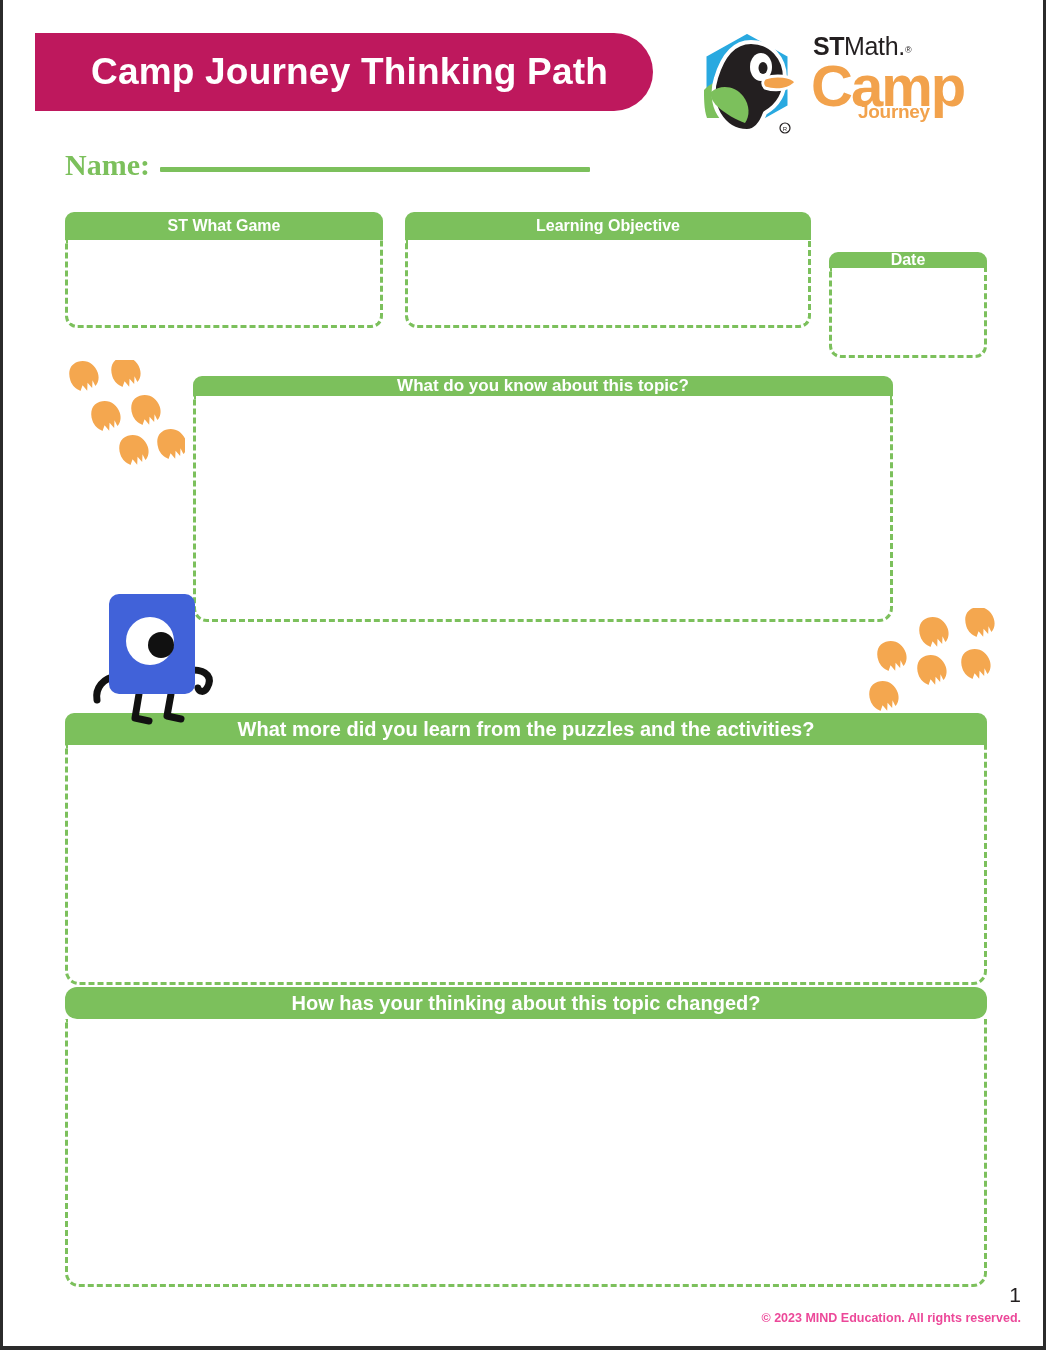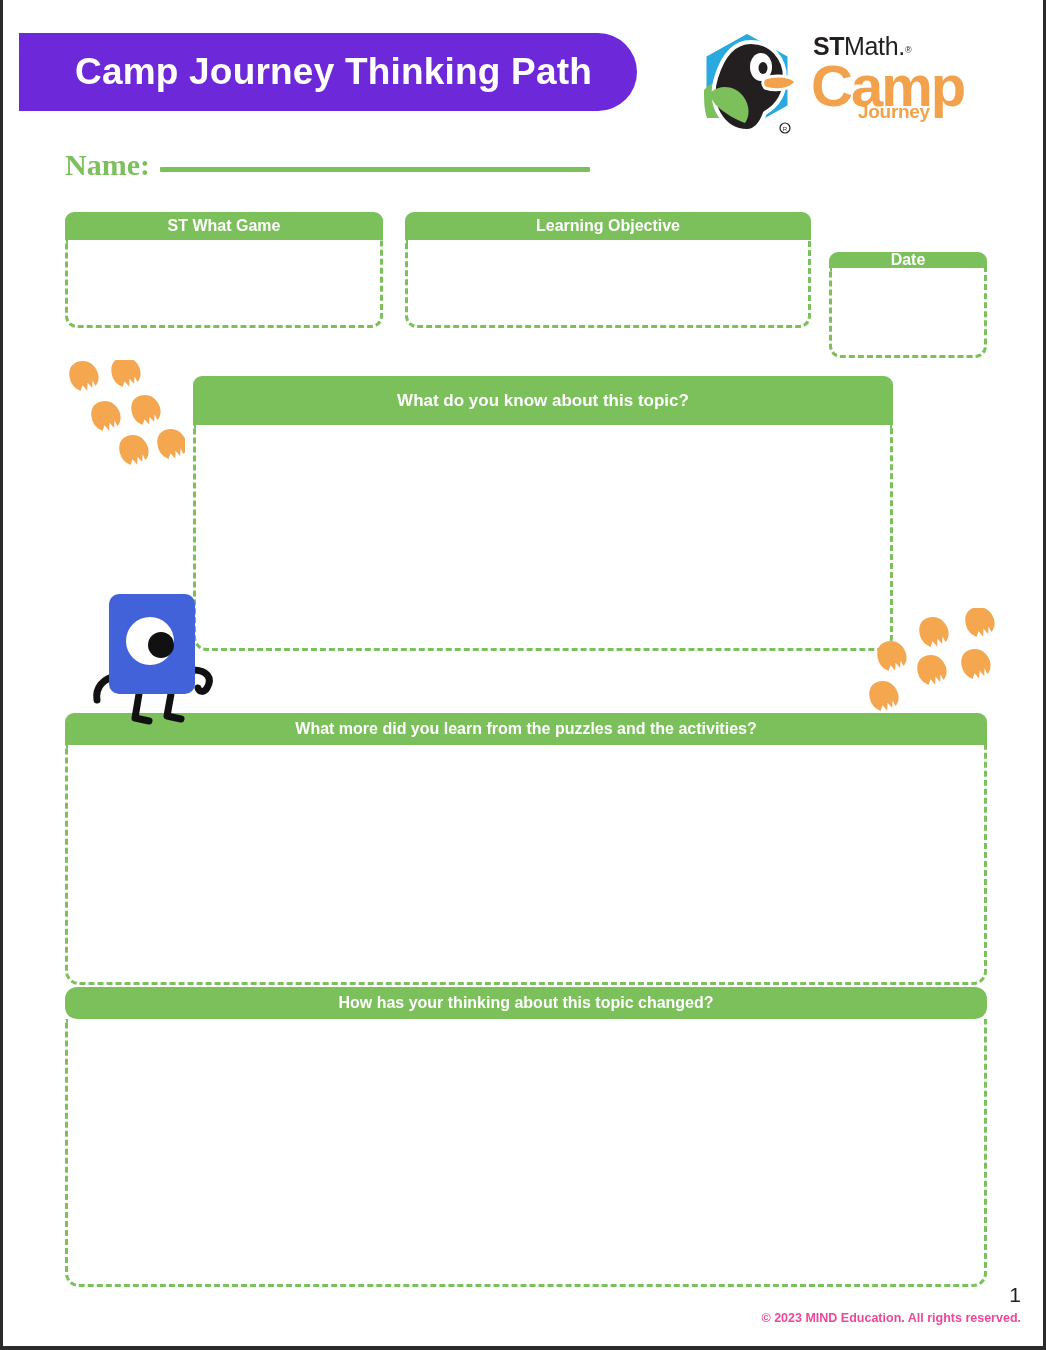--- a/index.html
+++ b/index.html
@@ -23,25 +23,25 @@
     border-bottom: 4px solid #2b2b2b;
   }
   .page-inner {
     position: absolute;
     inset: 0;
   }
 
   
   .title-banner {
     position: absolute;
-    left: 16px;
+    left: 32px;
     top: 33px;
     width: 618px;
     height: 78px;
-    background: #6d28d9;
+    background: #be185d;
     border-radius: 0 40px 40px 0;
   }
   .title-text {
     position: absolute;
     left: 56px;
     top: 50%;
     transform: translateY(-50%);
     color: #ffffff;
     font-size: 37px;
     font-weight: bold;
@@ -181,21 +181,21 @@
 
   
   .q1 {
     position: absolute;
     left: 190px;
     top: 376px;
     width: 700px;
     height: 258px;
   }
   .q1-head {
-    height: 49px;
+    height: 20px;
     background: #7cc05c;
     border-radius: 9px 9px 0 0;
     color: #ffffff;
     font-size: 17px;
     font-weight: bold;
     display: flex;
     align-items: center;
     justify-content: center;
     font-family: "Liberation Sans", sans-serif;
   }
@@ -214,21 +214,21 @@
     left: 62px;
     top: 713px;
     width: 922px;
     height: 272px;
   }
   .q2-head, .q3-head {
     height: 32px;
     background: #7cc05c;
     border-radius: 9px 9px 0 0;
     color: #ffffff;
-    font-size: 16px;
+    font-size: 20px;
     font-weight: bold;
     display: flex;
     align-items: center;
     justify-content: center;
     font-family: "Liberation Sans", sans-serif;
   }
   .q2-body {
     height: 240px;
     border: 3px dashed #7cc05c;
     border-top: none;

